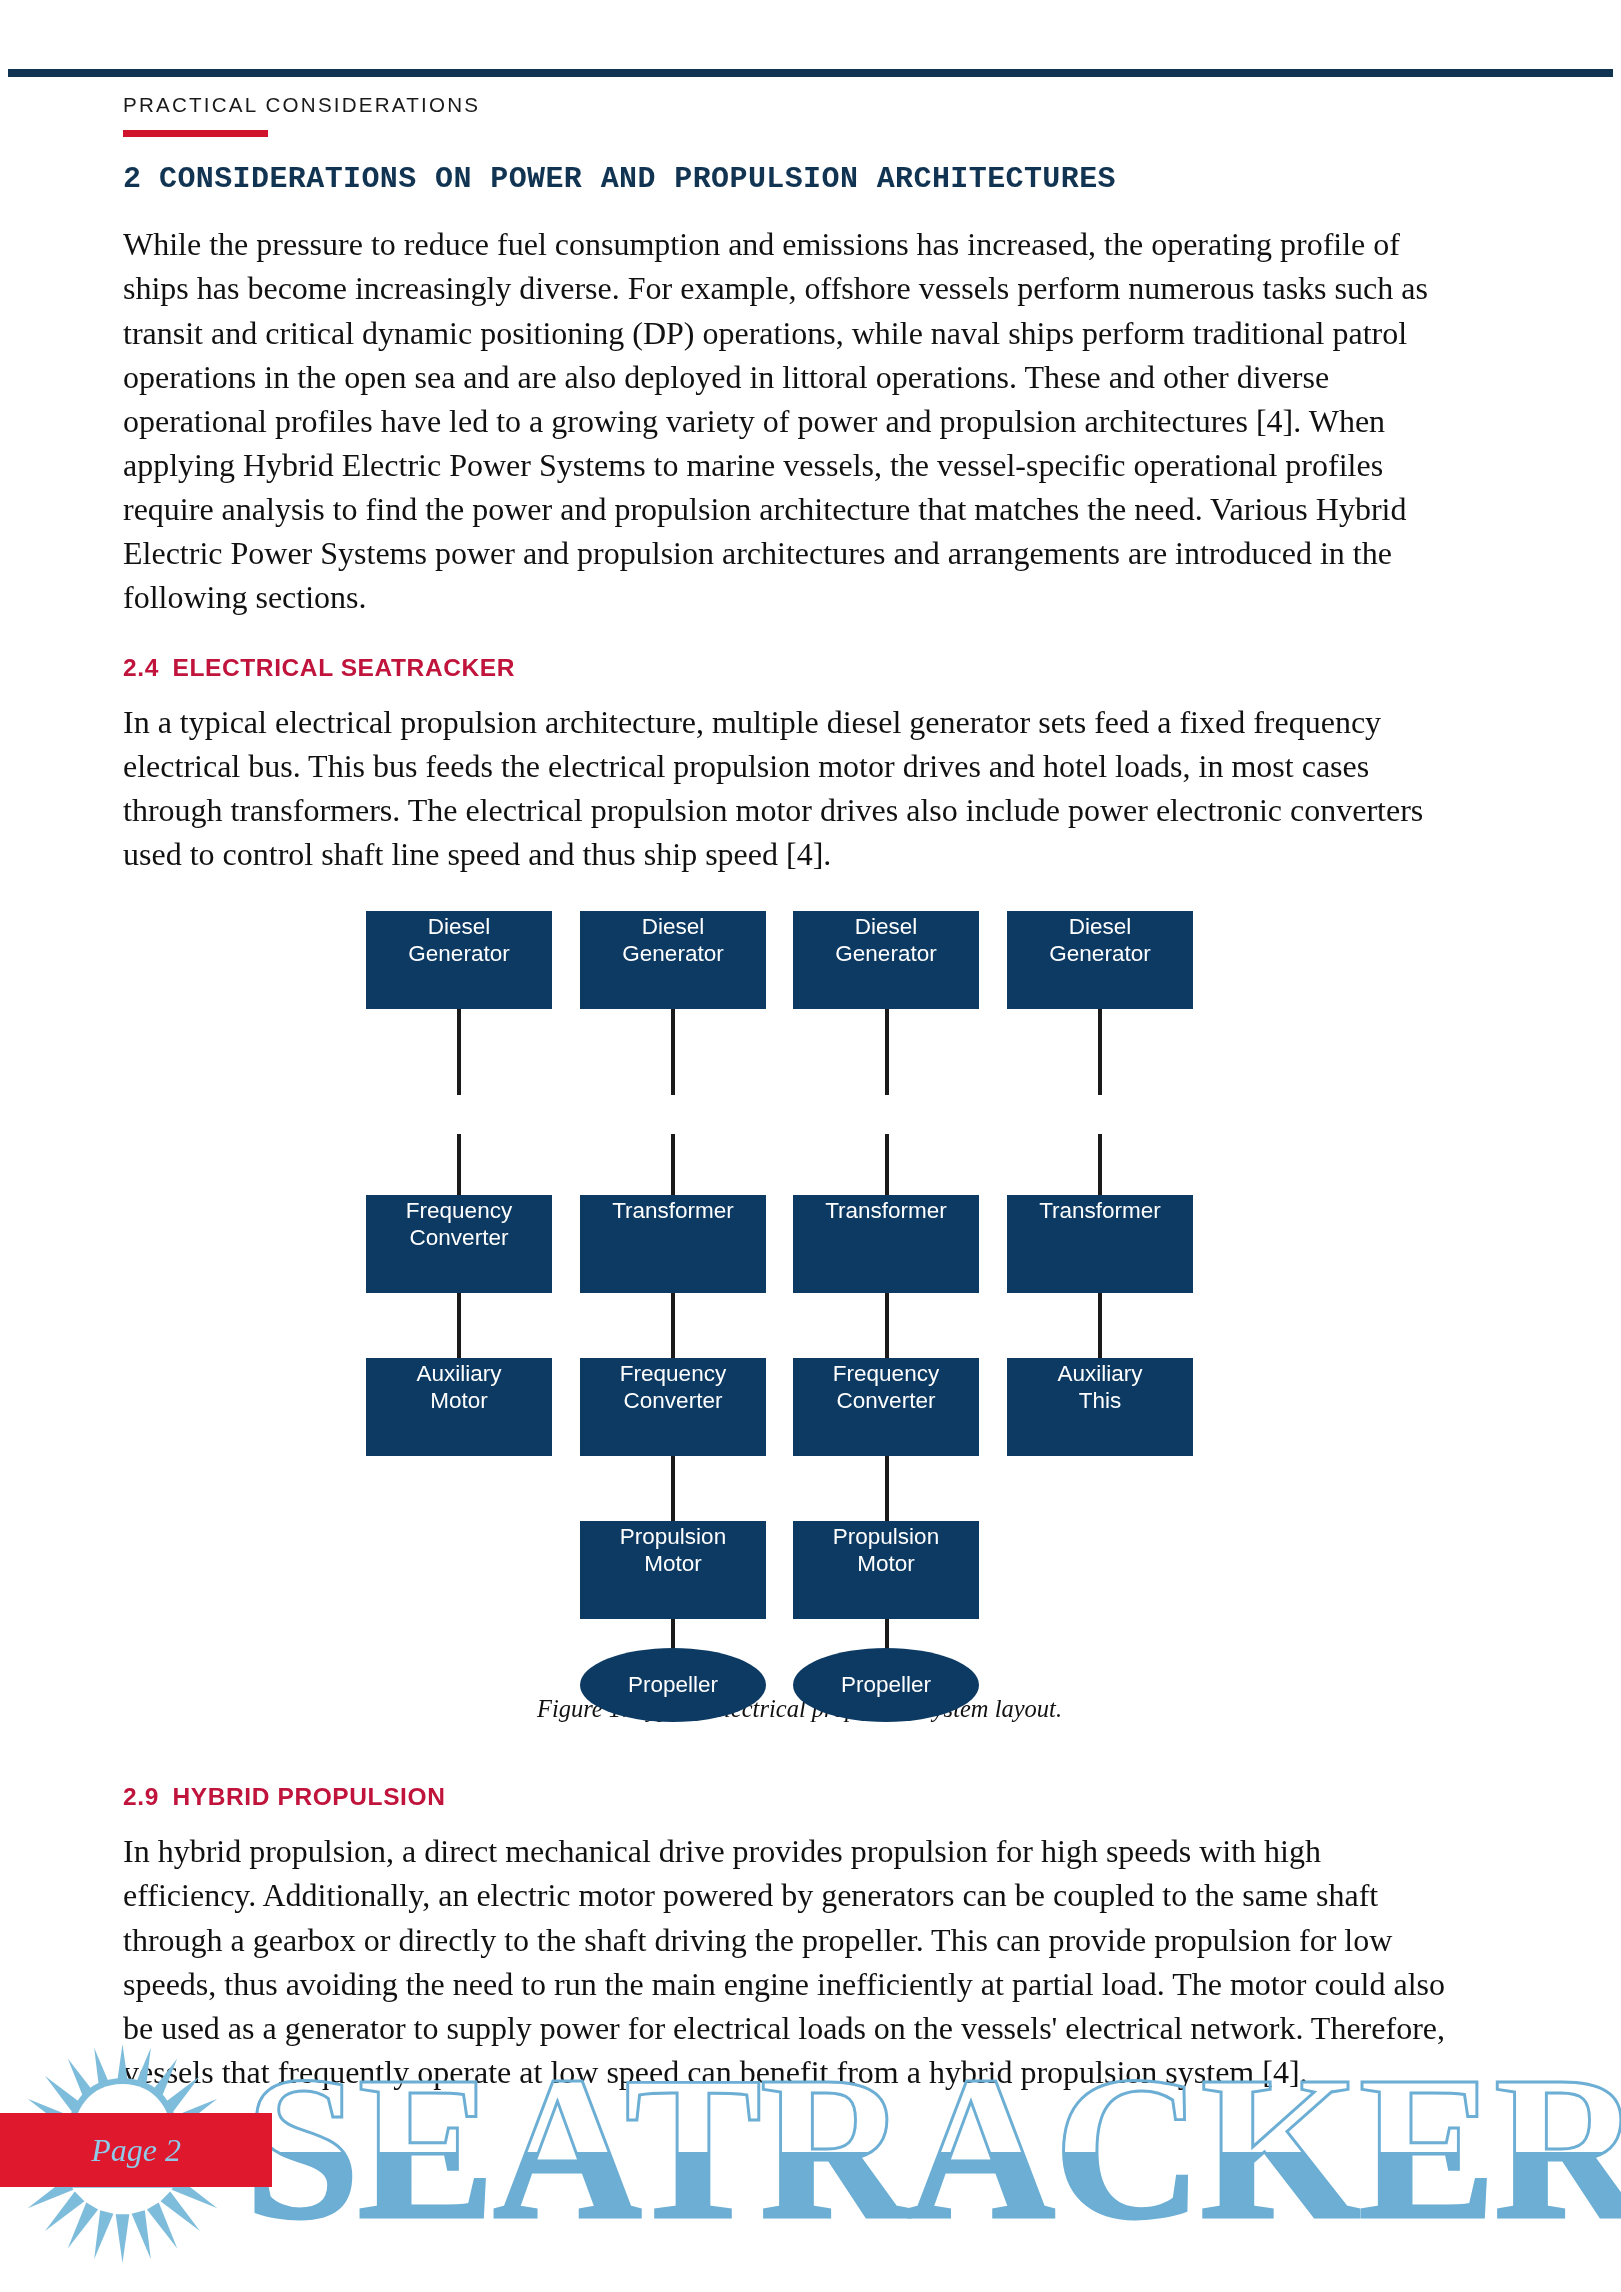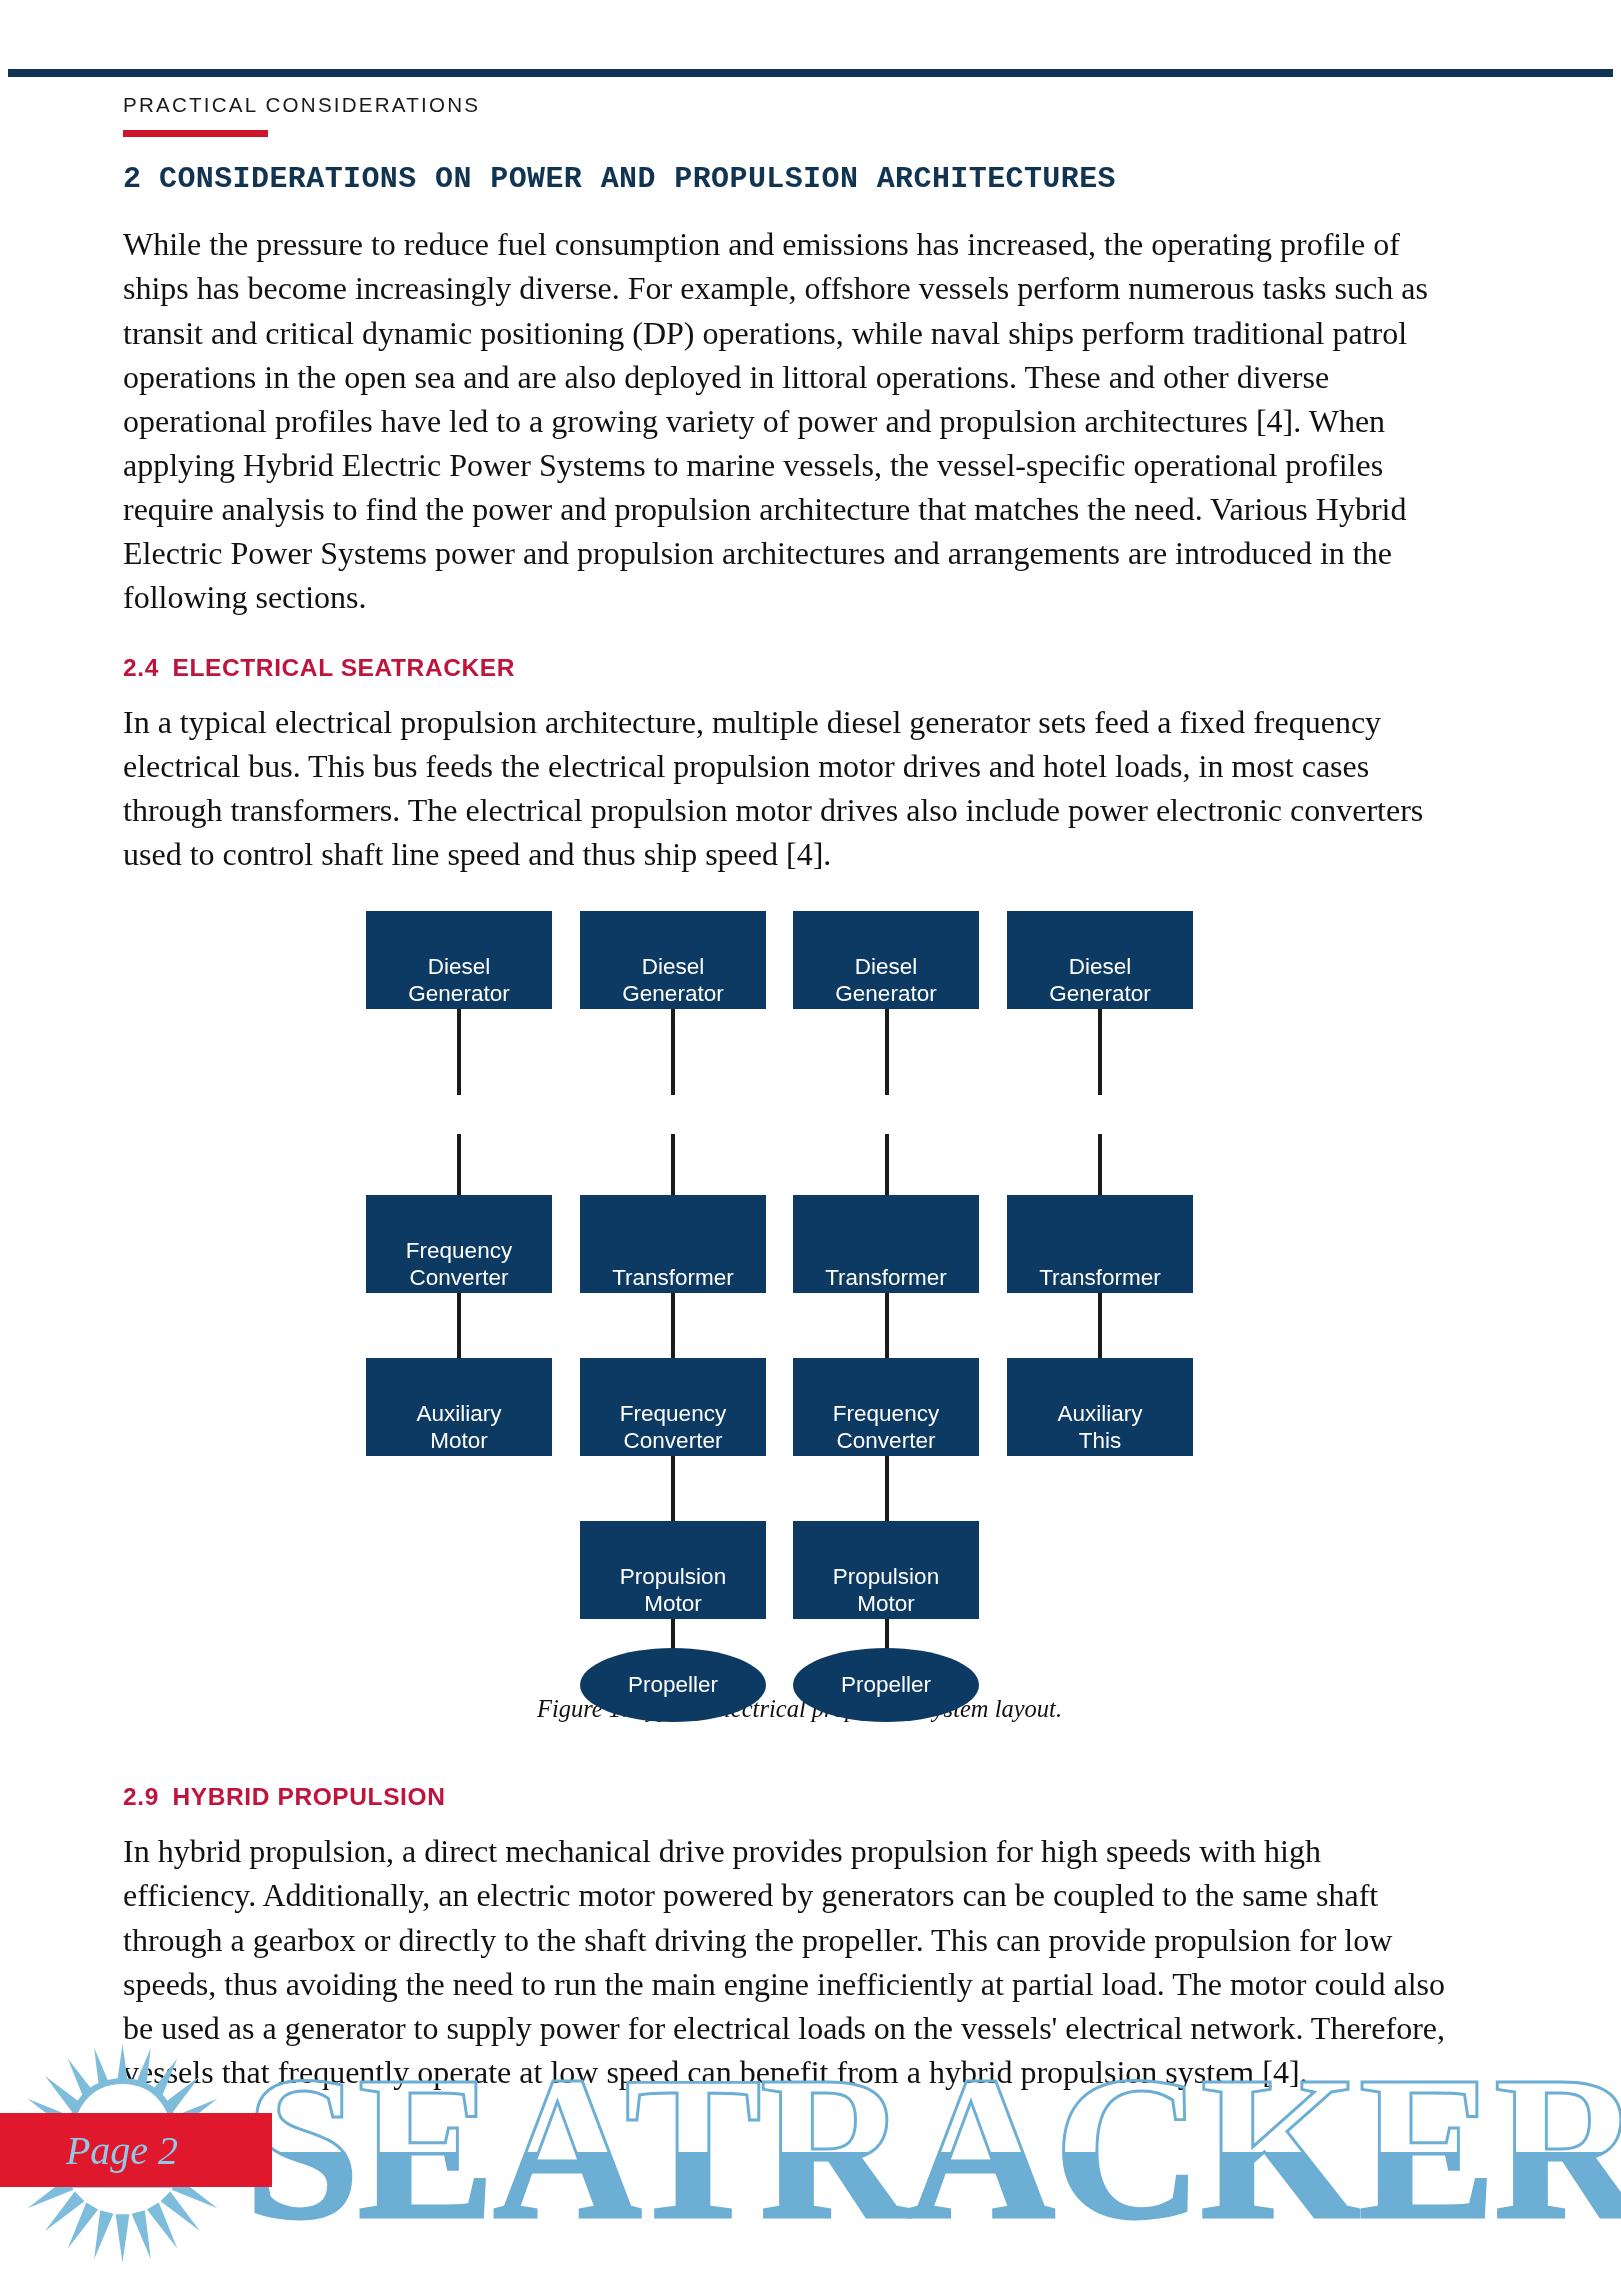--- a/index.html
+++ b/index.html
@@ -87,21 +87,21 @@
     position:absolute; left:0; top:0; width:1353px; height:784px;
   }
   .node{
     position:absolute;
     background:#0d3a63;
     color:#ffffff;
     font-family:"Liberation Sans", sans-serif;
     font-size:22.5px;
     line-height:1.2;
     display:flex;
-    align-items:flex-end;
+    align-items:flex-start;
     justify-content:center;
     text-align:center;
     z-index:3;
     padding:2px;
   }
   .node .lbl{ display:block; }
   .bus{
     position:absolute;
     background:#0d3a63;
     color:#ffffff;
@@ -171,26 +171,26 @@
   }
   .page-banner{
     position:absolute;
     left:0px; top:123px;
     width:272px; height:74px;
     background:#e0182d;
     z-index:8;
   }
   .page-banner-inner{
     position:absolute;
-    left:0px; top:123px;
+    left:14px; top:123px;
     width:244px; height:74px;
     display:flex; align-items:center; justify-content:center;
     font-family:"Liberation Serif", serif;
     font-style:italic;
-    font-size:40px;
+    font-size:32px;
     color:#8fcbe8;
     z-index:9;
   }
 </style>
 </head>
 <body>
 
 <div class="page">
 
   <div class="top-rule"></div>

